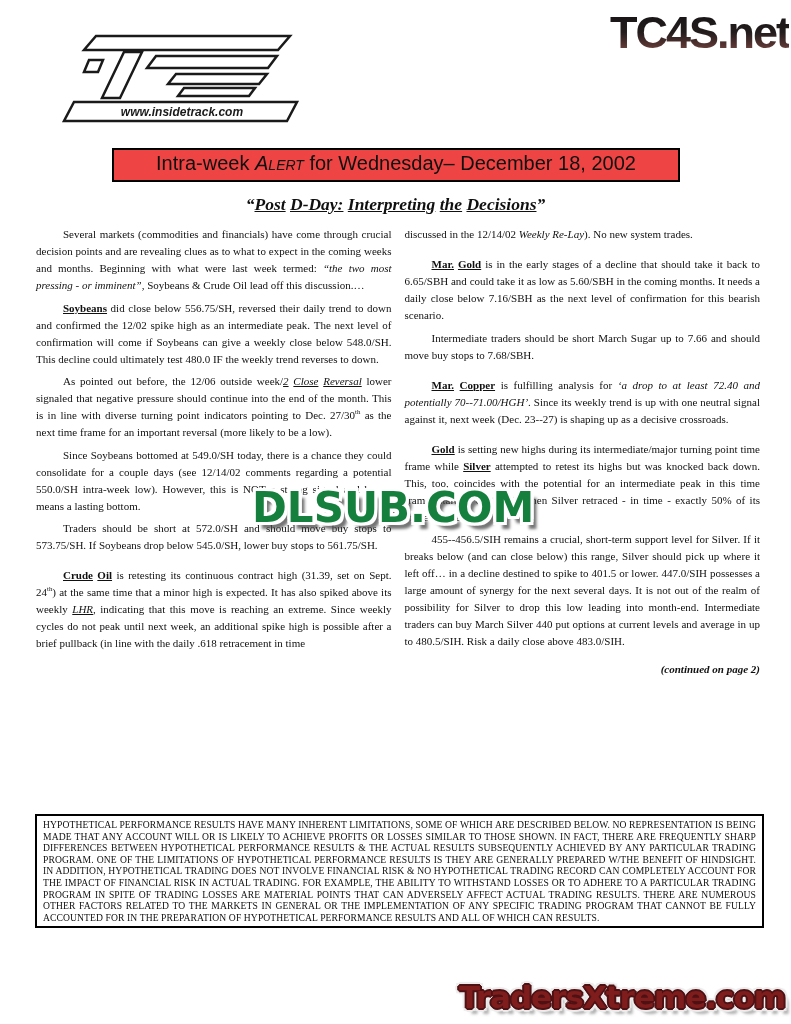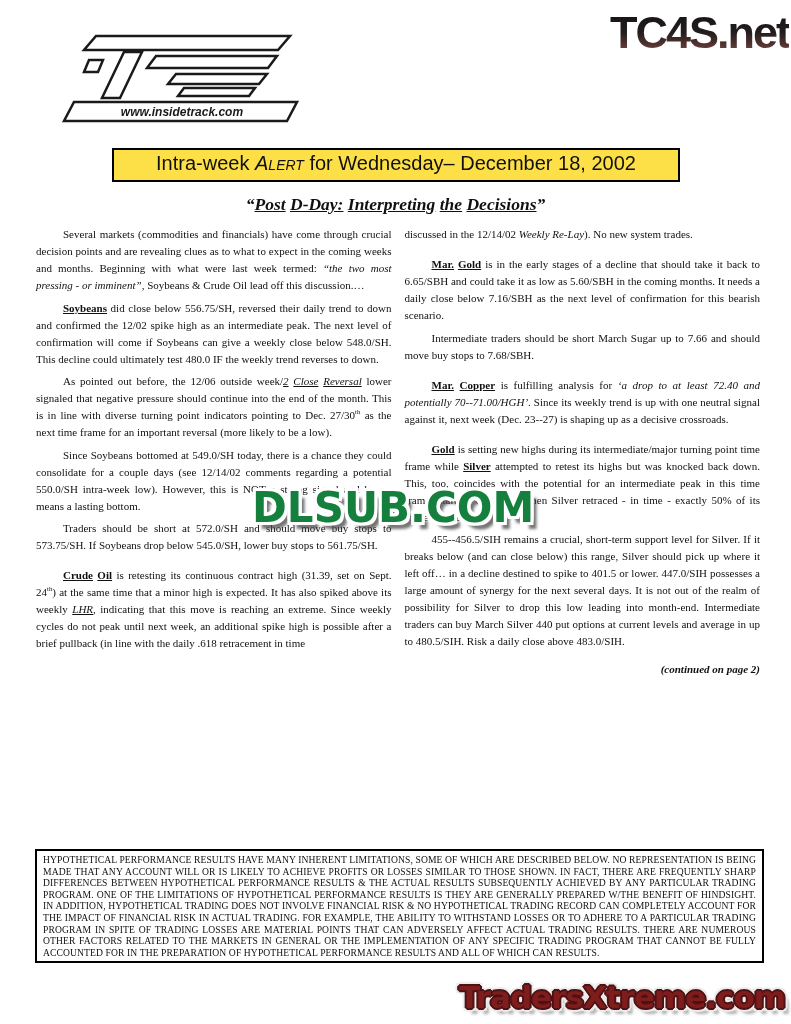--- a/index.html
+++ b/index.html
@@ -22,21 +22,21 @@
     position:absolute;top:10px;right:2px;line-height:1;
     font-family:"Liberation Sans",sans-serif;font-weight:bold;font-size:45px;letter-spacing:-2px;
     background:linear-gradient(180deg,#151213 0%,#241d1e 50%,#553432 78%,#8a564b 100%);
     -webkit-background-clip:text;background-clip:text;color:transparent;
   }
 
   
   .alert-bar{
     margin:6px 111px 0 112px;border:2px solid #000;
     text-align:center;font-family:"Liberation Sans",sans-serif;font-size:20px;
-    padding:2px 0 5px 0;background:#fde047;
+    padding:2px 0 5px 0;background:#ef4444;
   }
   .alert-word{font-style:italic;font-variant:small-caps;}
 
   
   .headline{text-align:center;margin-top:12px;font-size:17.5px;font-weight:bold;font-style:italic;}
   .hw{text-decoration:underline;}
 
   
   .columns{
     display:flex;gap:13px;padding:11px 31px 0 36px;height:634px;overflow:hidden;
@@ -48,21 +48,21 @@
   .para.market{margin-top:13px;}
   .para.continued{text-align:right;margin-top:11px;font-style:italic;}
   .seg-b{font-weight:bold;}
   .seg-i{font-style:italic;}
   .seg-bu{font-weight:bold;text-decoration:underline;}
   .seg-iu{font-style:italic;text-decoration:underline;}
   sup{font-size:62%;line-height:0;}
 
   
   .disclaimer{
-    position:absolute;left:35px;right:27px;top:849px;
+    position:absolute;left:35px;right:27px;top:814px;
     border:2px solid #000;padding:3px 6px;
     font-size:9.6px;line-height:11.6px;text-align:justify;letter-spacing:0.1px;
   }
 
   
   .wm-center{
     position:absolute;left:252px;top:487px;line-height:1;white-space:nowrap;
     font-family:"DejaVu Sans",sans-serif;font-weight:bold;font-size:42px;
     color:#15803d;
     text-shadow:

